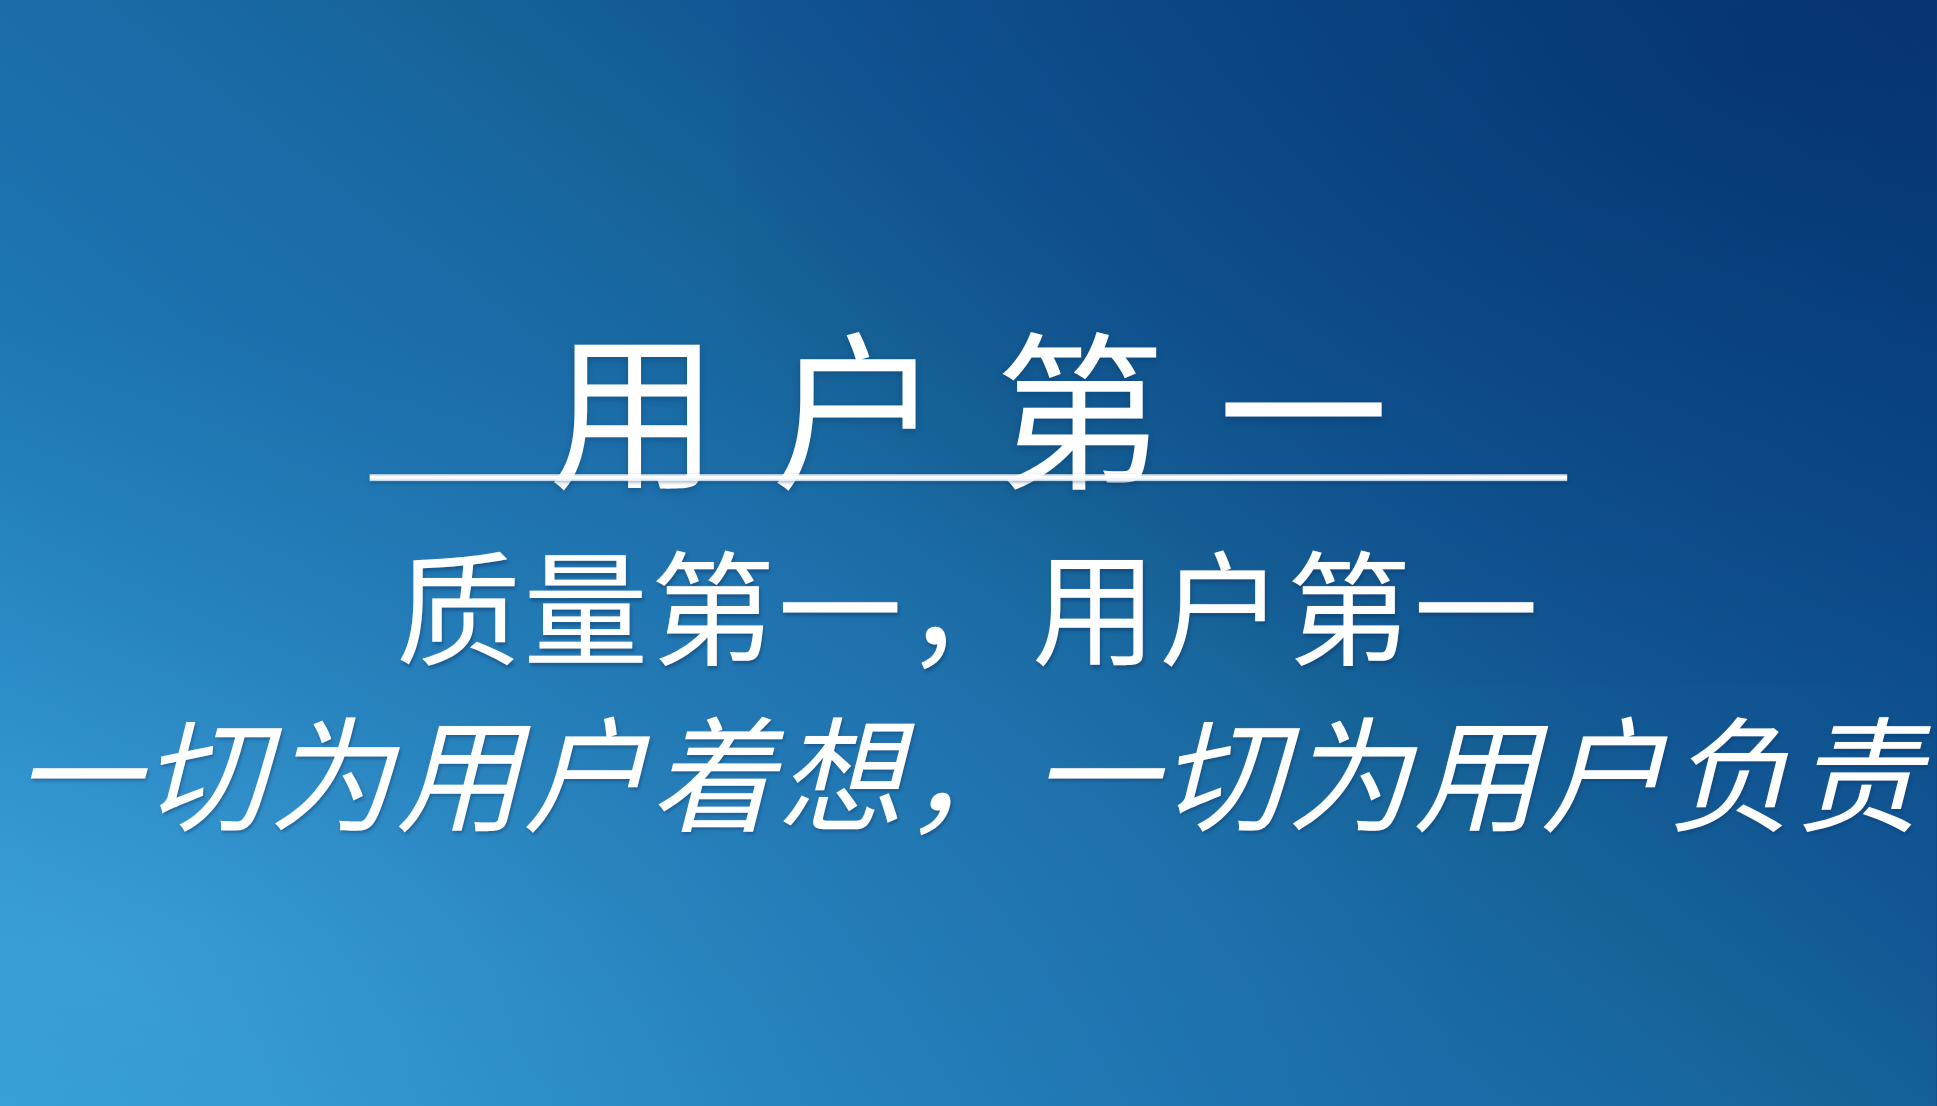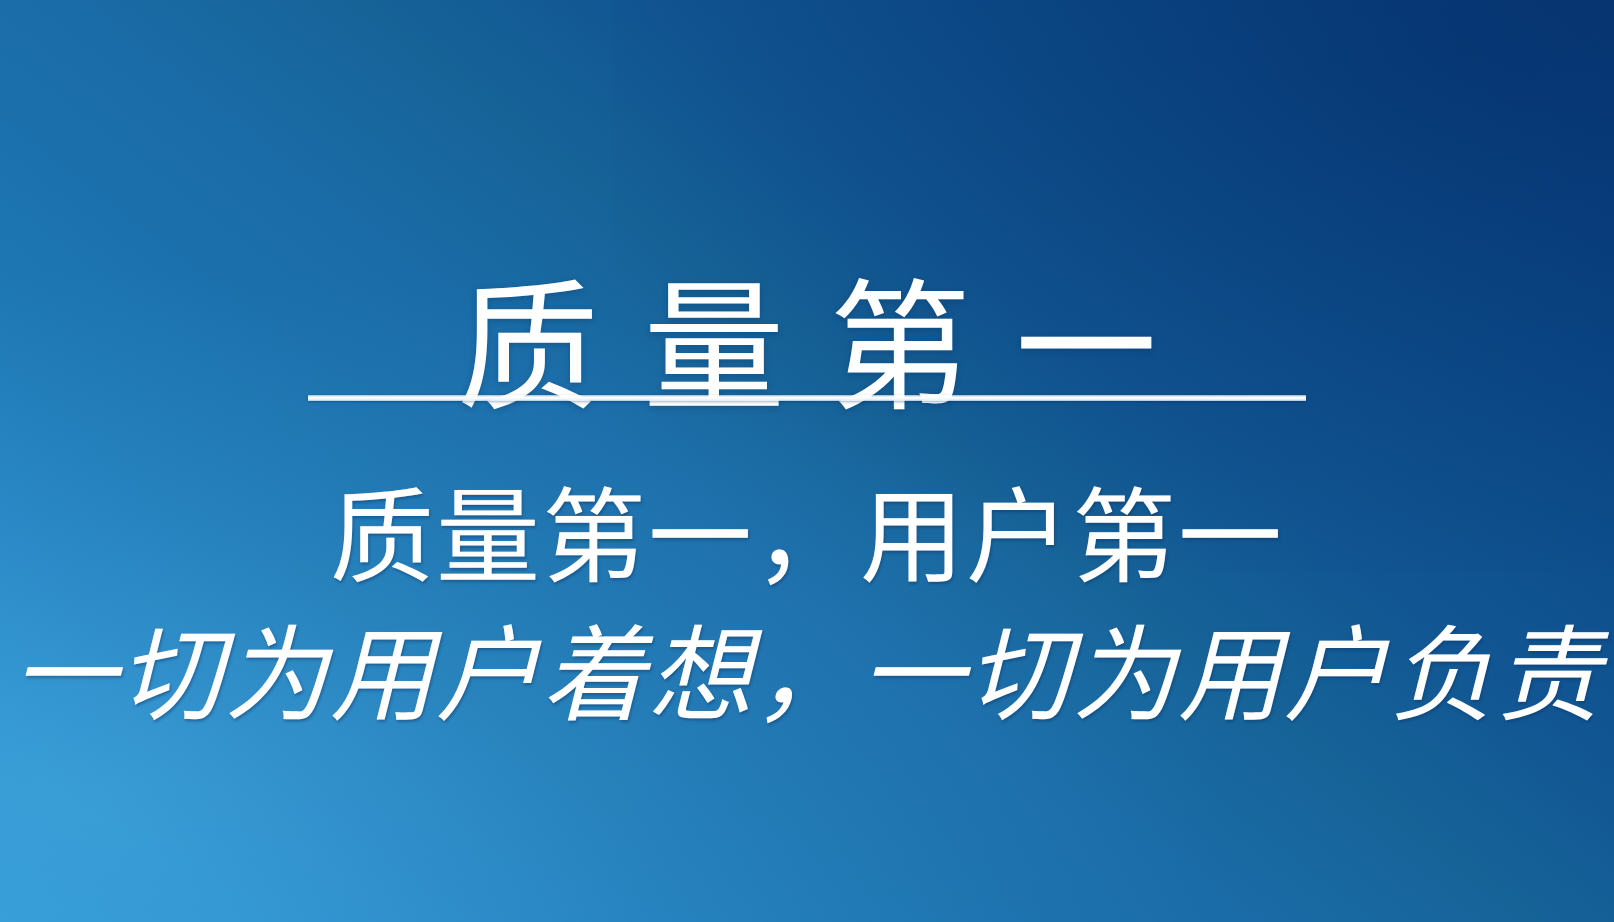--- a/index.html
+++ b/index.html
@@ -121,38 +121,37 @@
     font-weight: 400;
     white-space: nowrap;
     text-shadow: 1px 2px 3px rgba(8, 46, 96, 0.45),
                  0 0 1px rgba(255,255,255,0.35);
   }
 
   .sub-line-1 {
     font-size: 104px;
     line-height: 132px;
     letter-spacing: 2px;
-    margin-top: 26px;
   }
 
   .sub-line-2 {
     font-size: 104px;
     line-height: 132px;
     letter-spacing: 2px;
     margin-top: 6px;
     font-style: italic;
   }
 </style>
 </head>
 <body>
 
 <div class="poster">
   <div class="content">
 
-    <h1 class="title">质量第一</h1>
+    <h1 class="title">用户第一</h1>
 
     <div class="divider-wrap">
       <div class="divider"></div>
     </div>
 
     <div class="subtitles">
       <div class="sub-line sub-line-1">质量第一，用户第一</div>
       <div class="sub-line sub-line-2">一切为用户着想，一切为用户负责</div>
     </div>
 

